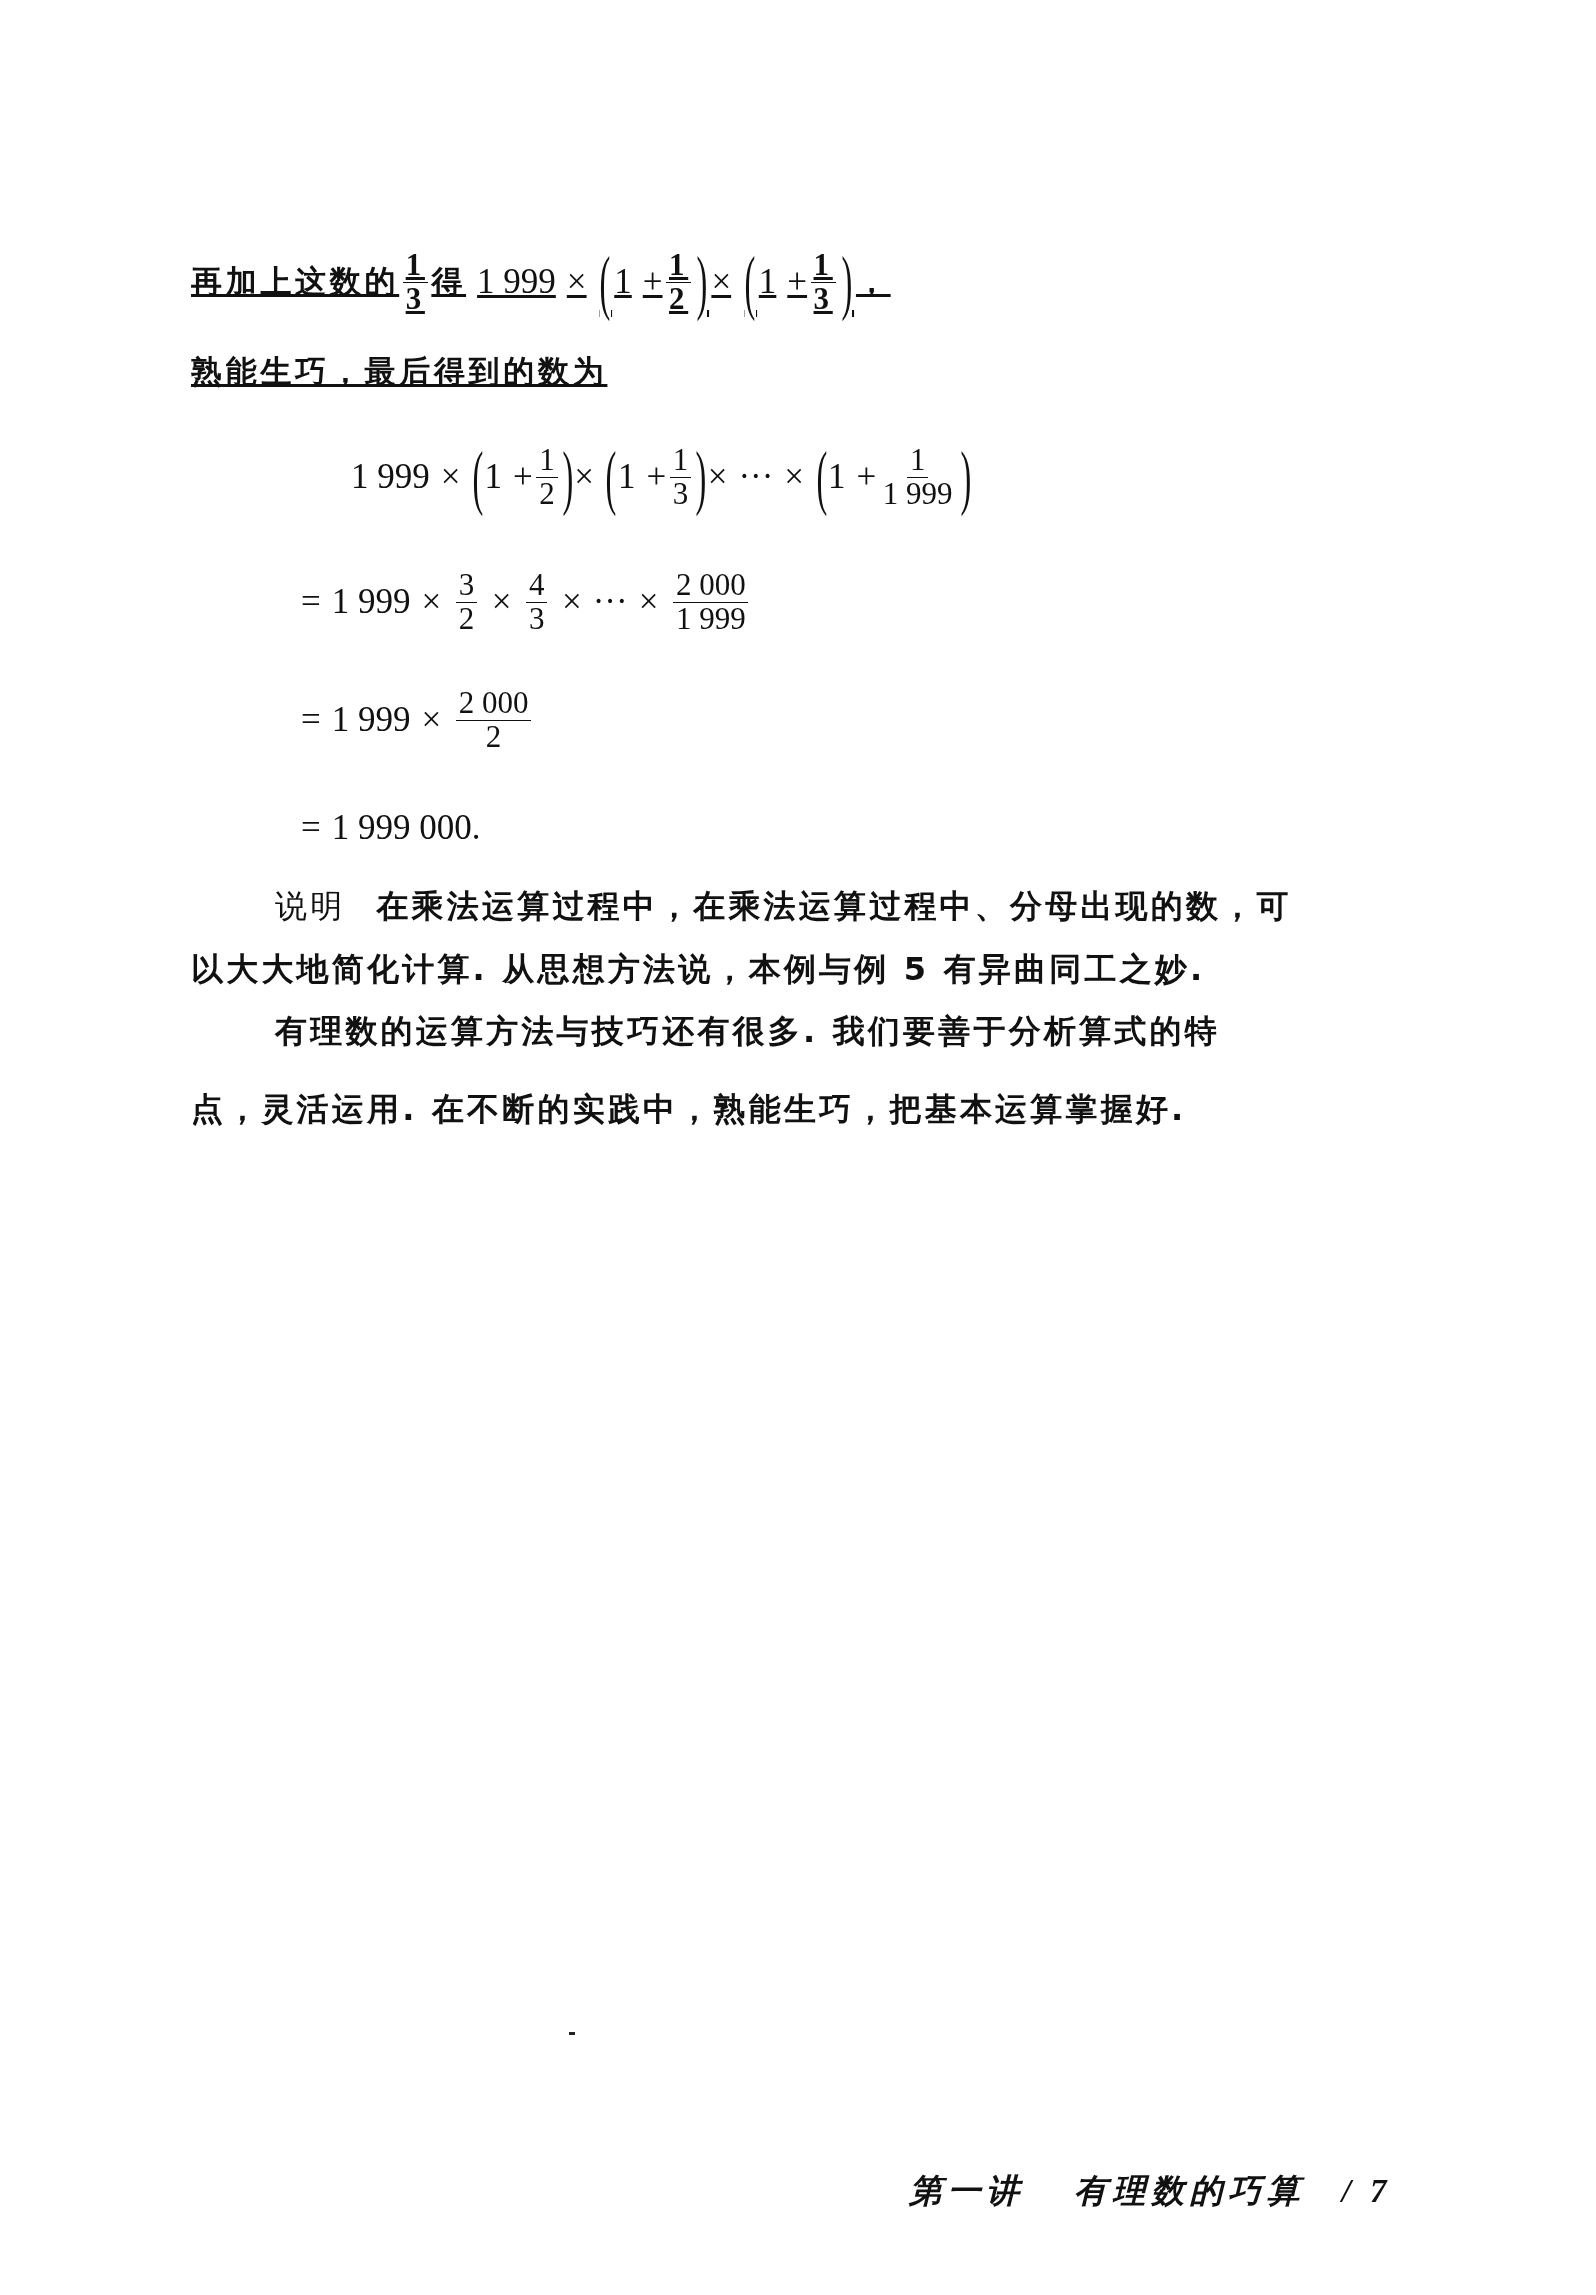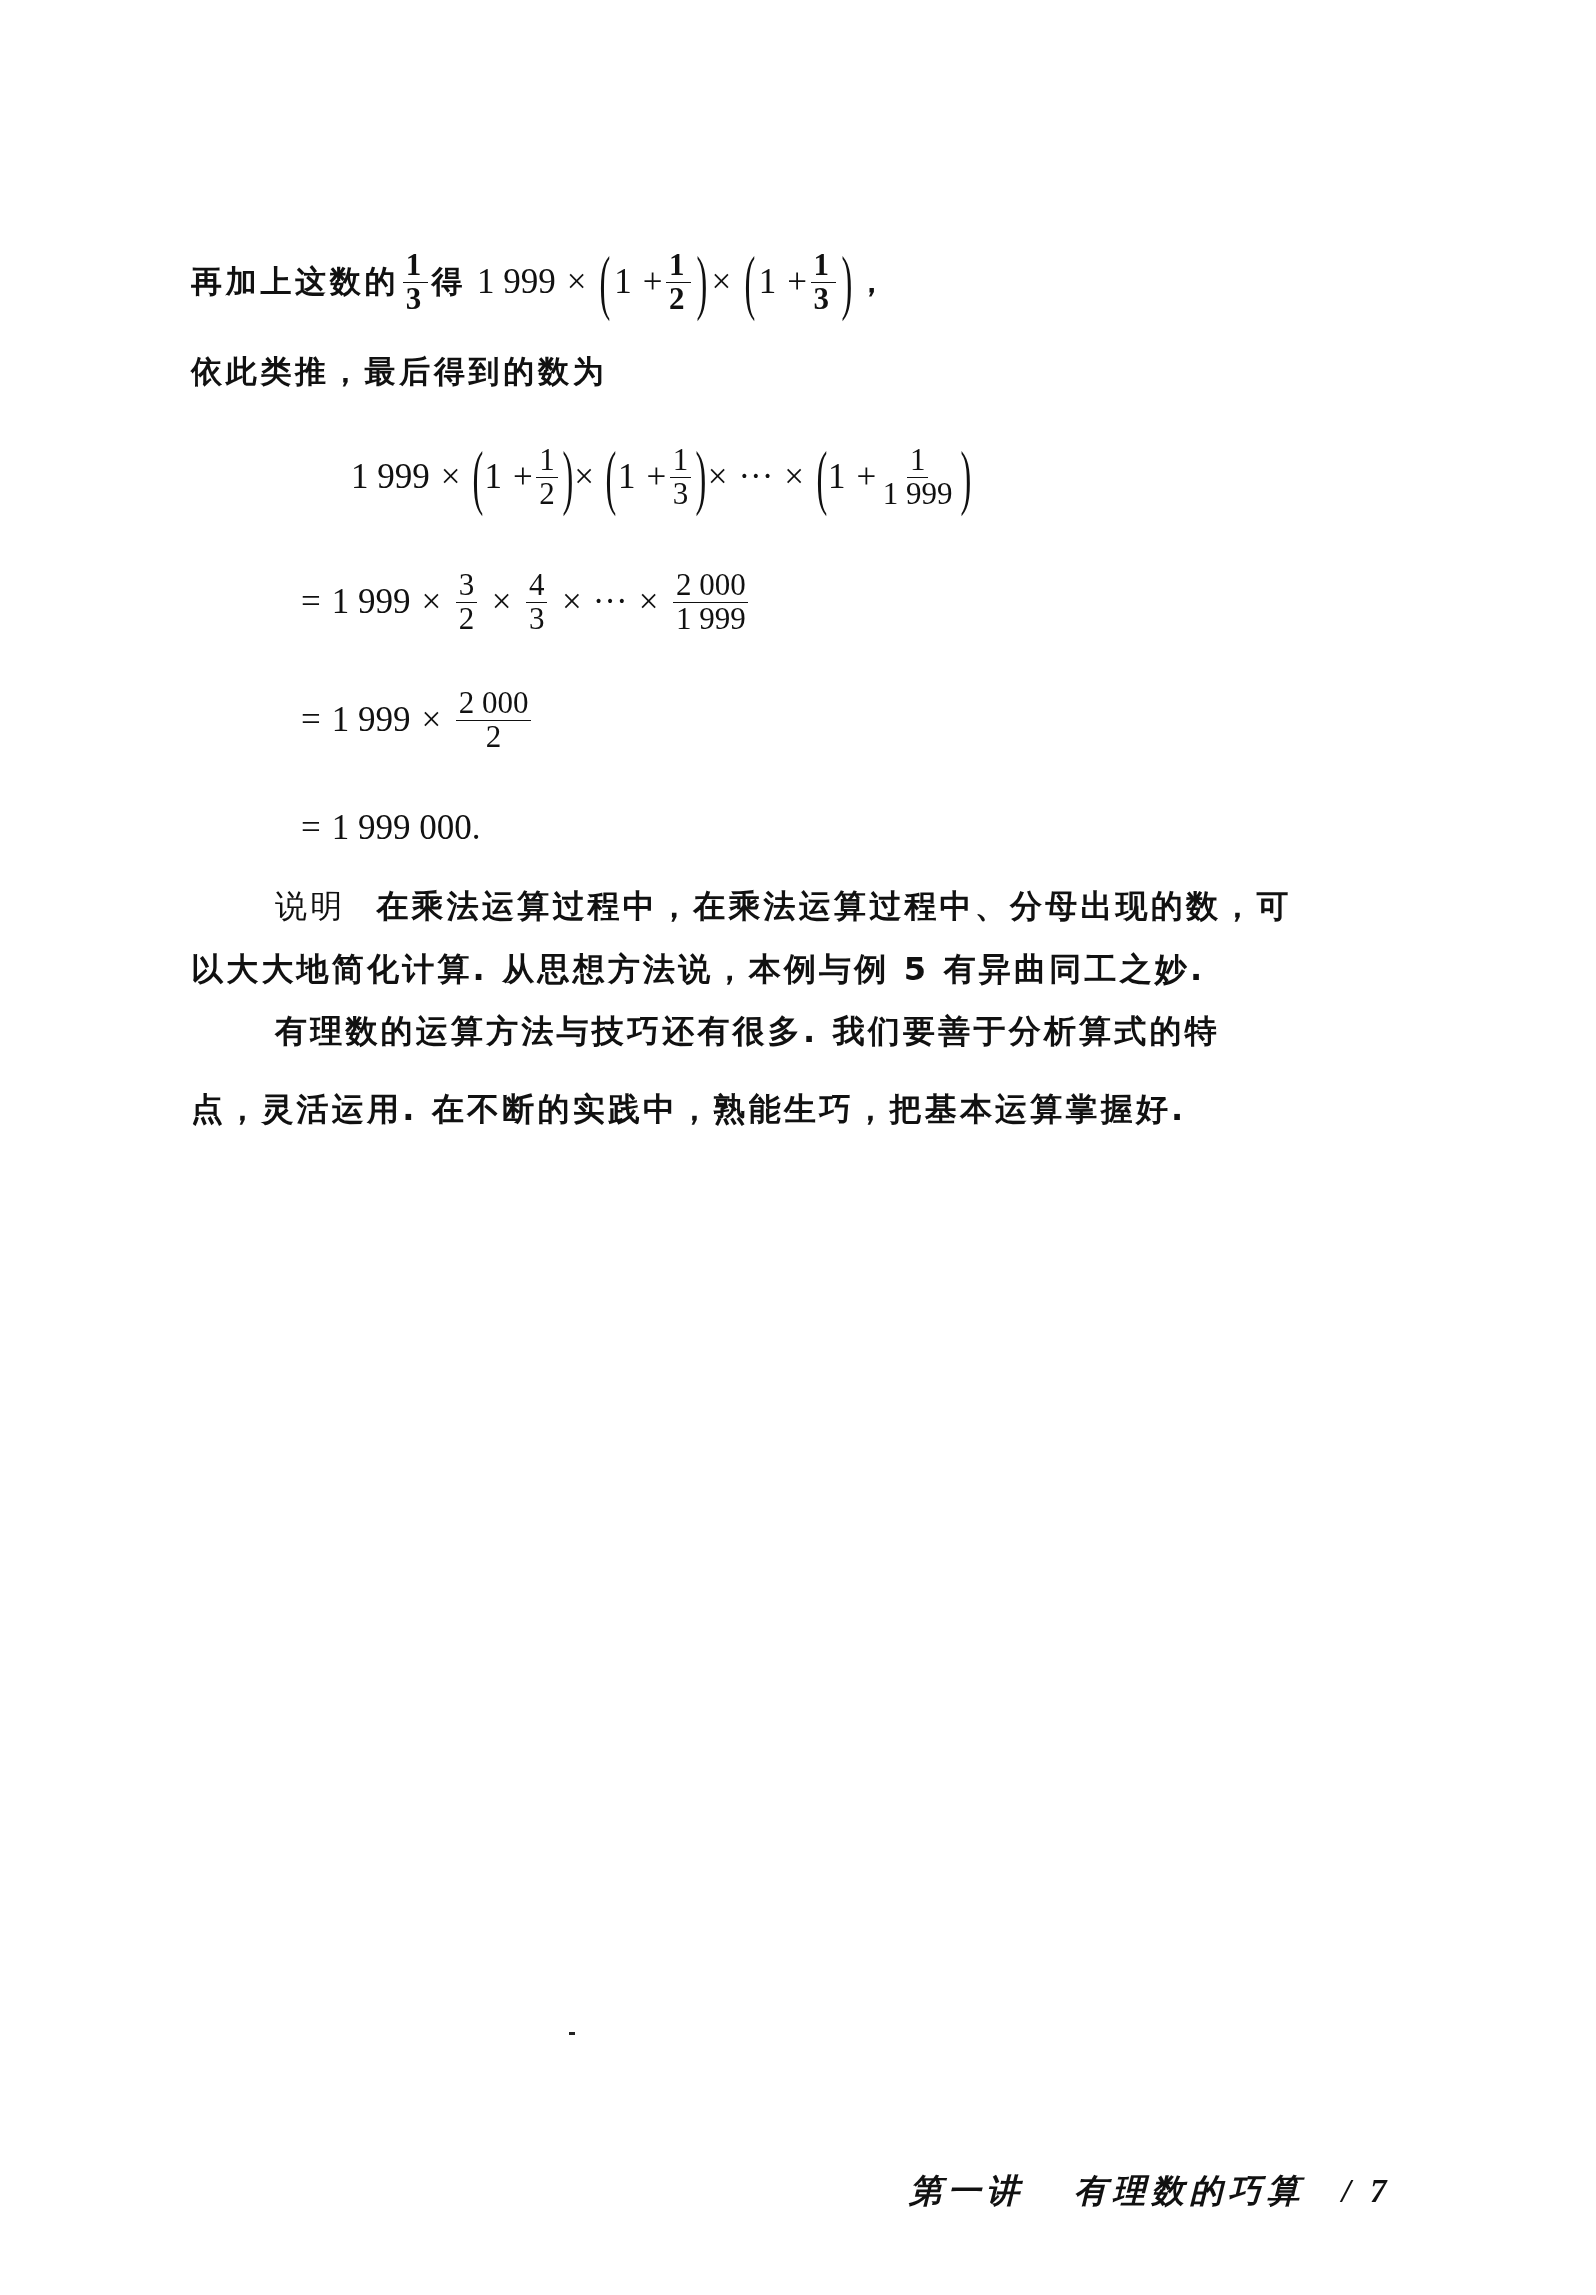--- a/index.html
+++ b/index.html
@@ -1,19 +1,19 @@
 <!DOCTYPE html>
 <html style="font-size:14.7px"><head>
 <meta charset="utf-8">
 <style>
   html, body { margin:0; padding:0; background:#fff; }
   body { width:1596px; height:2296px; position:relative; overflow:hidden; color:#111;
          font-family:"DejaVu Sans", sans-serif; }
   .abs { position:absolute; white-space:nowrap; }
-  .cn { font-weight:bold; font-size:31px; letter-spacing:3.7px; }
+  .cn { font-weight:bold; font-size:31px; letter-spacing:3.7px;text-decoration:underline; }
   .m { font-family:"Liberation Serif", "DejaVu Serif", serif; font-size:35px; font-weight:normal; letter-spacing:0; }
   .frac { display:inline-flex; flex-direction:column; align-items:center; vertical-align:middle; margin:0 3.7px;
           font-family:"Liberation Serif", serif; font-size:31px; line-height:1.05; }
   .frac .num { border-bottom:1.8px solid #111; padding:0 2.8px; }
   .frac .den { padding:0 2.8px; }
   .paren { font-family:"Liberation Serif", serif; font-size:72px; font-weight:100; vertical-align:middle;
            display:inline-block; transform:scaleX(0.45); line-height:1; margin:0 -5.5px; }
   .row { display:flex; align-items:center; }
   .sp { display:inline-block; width:11px; }
   .para { font-weight:bold; font-size:32px; letter-spacing:3.2px; }
@@ -52,21 +52,21 @@
   <span class="sp"></span>
   <span class="m">+</span>
   <span class="frac">
     <span class="num">1</span>
     <span class="den">3</span>
   </span>
   <span class="paren">)</span>
   <span>，</span>
 </div>
 
-<div class="abs cn" style="left:191px; top:351px;">依此类推，最后得到的数为</div>
+<div class="abs cn" style="left:191px; top:351px;">熟能生巧，最后得到的数为</div>
 
 <div class="abs row" style="left:351px; top:441px;">
   <span class="m">1 999</span>
   <span class="sp"></span>
   <span class="m">×</span>
   <span class="sp"></span>
   <span class="paren">(</span>
   <span class="m">1</span>
     <span class="sp"></span>
   <span class="m">+</span>

